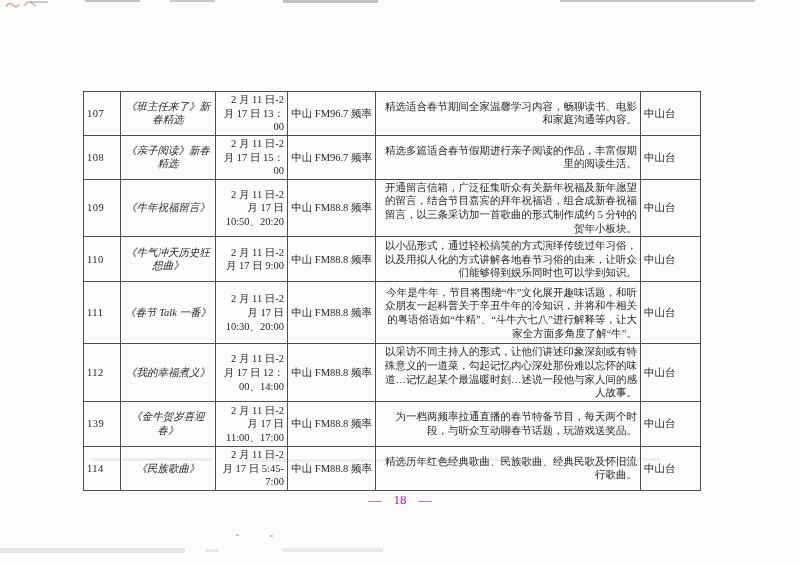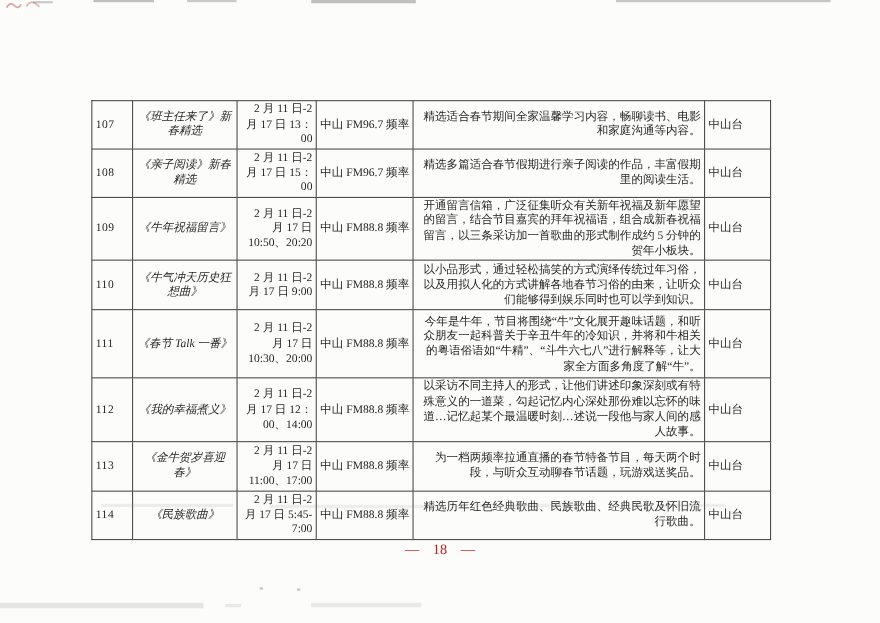--- a/index.html
+++ b/index.html
@@ -32,21 +32,21 @@
   .doc-table tr:nth-child(2){height:41px;}
   .doc-table tr:nth-child(3){height:46px;}
   .doc-table tr:nth-child(4){height:45px;}
   .doc-table tr:nth-child(5){height:62px;}
   .doc-table tr:nth-child(6){height:47px;}
   .doc-table tr:nth-child(7){height:45px;}
   .doc-table tr:nth-child(8){height:37px;}
   
   .page-number{
     position:absolute;left:0;top:492px;width:800px;
-    text-align:center;font-size:13px;color:#b91c1c;
+    text-align:center;font-size:13px;color:#a21caf;
     word-spacing:9px;
   }
   
   .smudge{position:absolute;background:#8e8e8e;pointer-events:none;}
   .ink{position:absolute;pointer-events:none;}
 </style>
 </head>
 <body>
 
 <div class="smudge" style="left:30px;top:1px;width:18px;height:2px;opacity:.45;"></div>
@@ -112,21 +112,21 @@
     </tr>
     <tr>
       <td class="c-no">112</td>
       <td class="c-prog">《我的幸福煮义》</td>
       <td class="c-date">2 月 11 日-2 月 17 日 12：00、14:00</td>
       <td class="c-ch">中山 FM88.8 频率</td>
       <td class="c-desc">以采访不同主持人的形式，让他们讲述印象深刻或有特殊意义的一道菜，勾起记忆内心深处那份难以忘怀的味道…记忆起某个最温暖时刻…述说一段他与家人间的感人故事。</td>
       <td class="c-st">中山台</td>
     </tr>
     <tr>
-      <td class="c-no">113</td>
+      <td class="c-no">139</td>
       <td class="c-prog">《金牛贺岁喜迎春》</td>
       <td class="c-date">2 月 11 日-2 月 17 日 11:00、17:00</td>
       <td class="c-ch">中山 FM88.8 频率</td>
       <td class="c-desc">为一档两频率拉通直播的春节特备节目，每天两个时段，与听众互动聊春节话题，玩游戏送奖品。</td>
       <td class="c-st">中山台</td>
     </tr>
     <tr>
       <td class="c-no">114</td>
       <td class="c-prog">《民族歌曲》</td>
       <td class="c-date">2 月 11 日-2 月 17 日 5:45-7:00</td>

